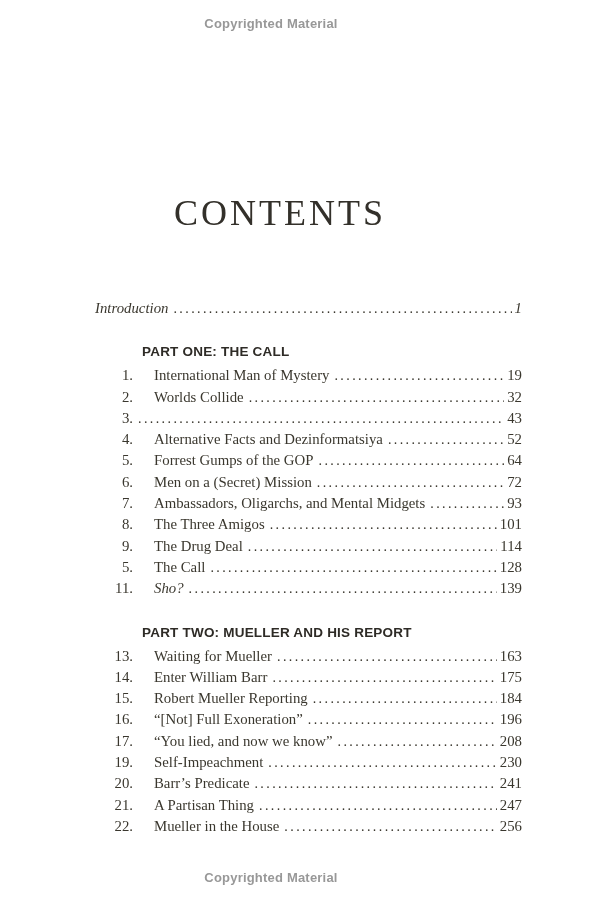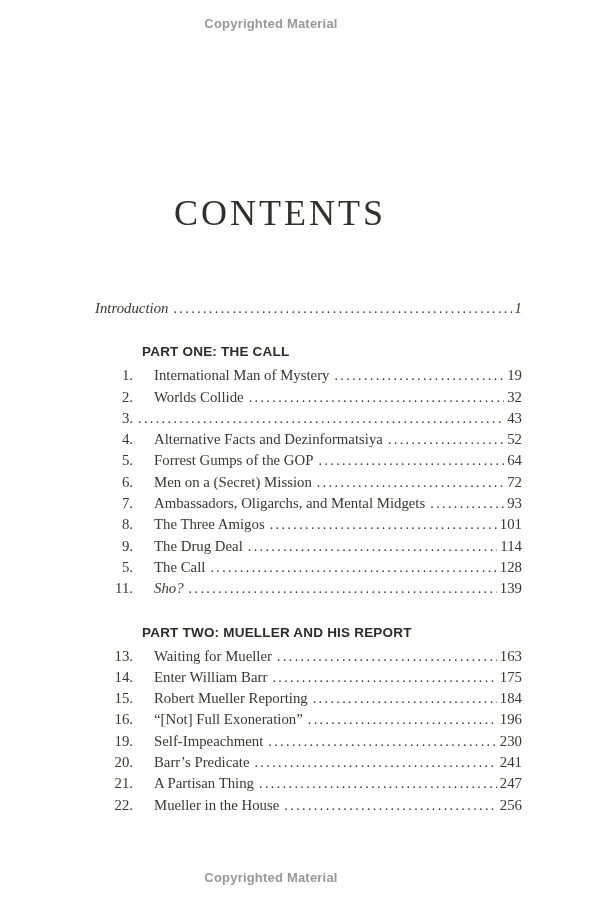--- a/index.html
+++ b/index.html
@@ -218,20 +218,26 @@
     <span class="pagenum">184</span>
   </div>
 
   <div class="row">
     <span class="num">16.</span>
     <span class="entry-title">“[Not] Full Exoneration”</span>
     <span class="leader"></span>
     <span class="pagenum">196</span>
   </div>
 
+  <div class="row">
+    <span class="num">17.</span>
+    <span class="entry-title">“You lied, and now we know”</span>
+    <span class="leader"></span>
+    <span class="pagenum">208</span>
+  </div>
 
 
   <div class="row">
     <span class="num">19.</span>
     <span class="entry-title">Self-Impeachment</span>
     <span class="leader"></span>
     <span class="pagenum">230</span>
   </div>
 
   <div class="row">

